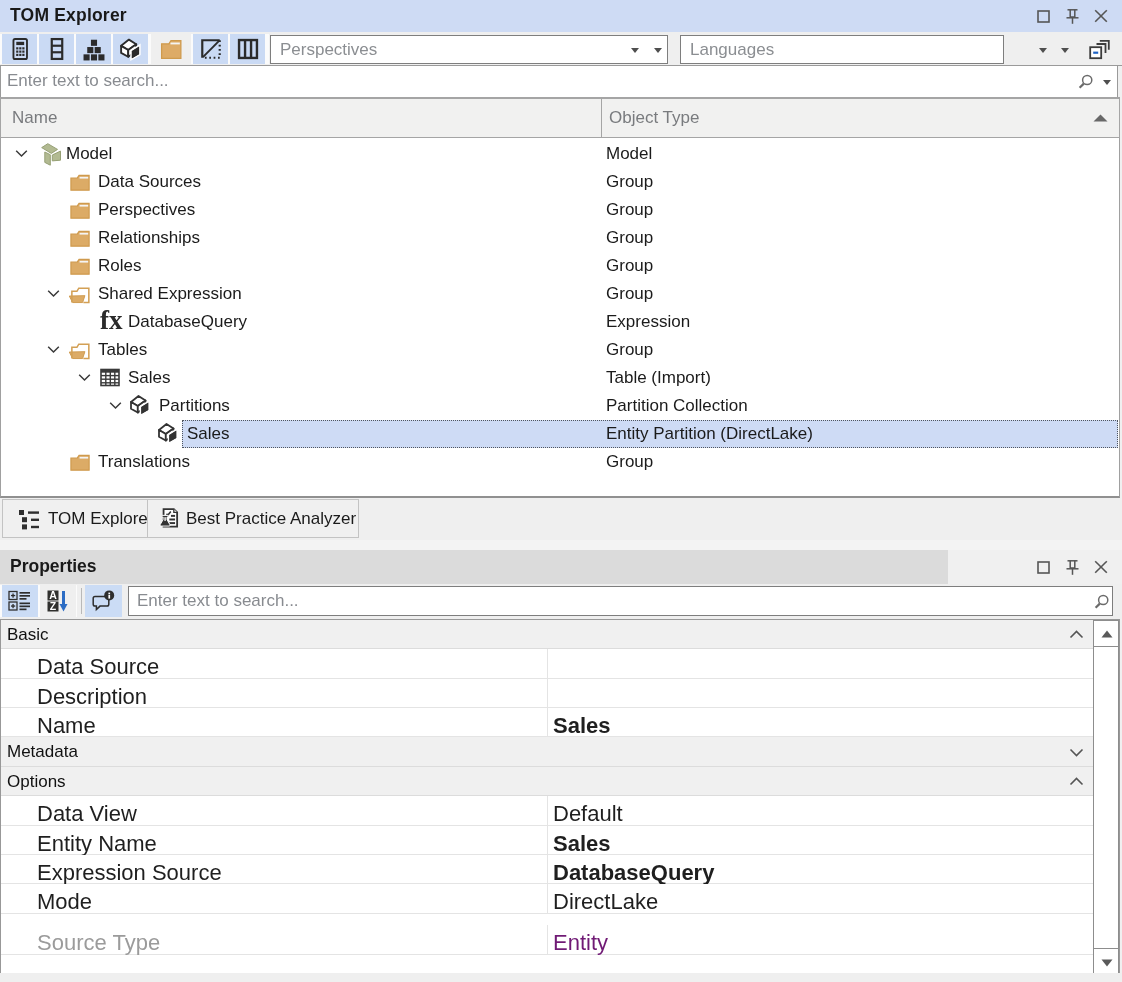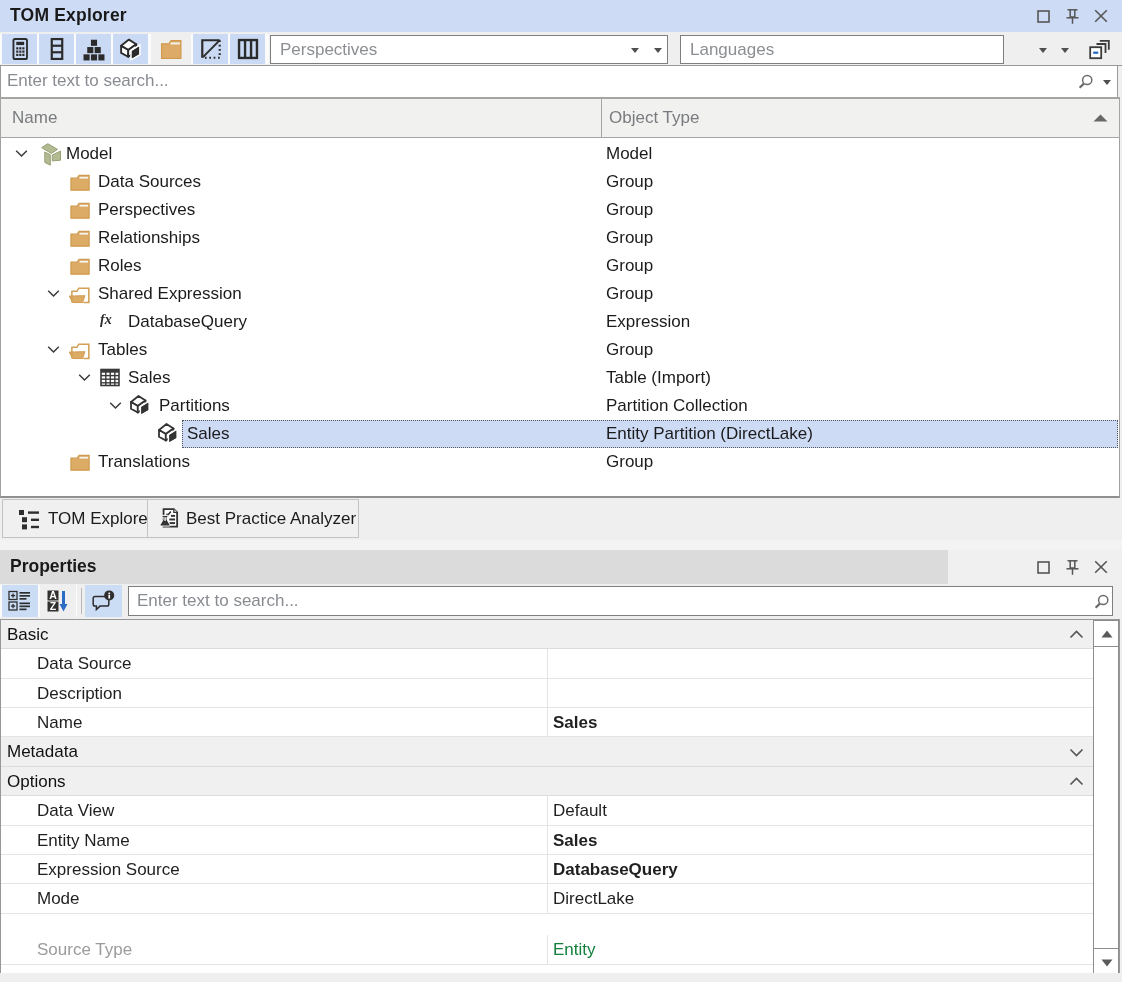--- a/index.html
+++ b/index.html
@@ -33,21 +33,21 @@
 #ptitle{left:0;top:550px;width:948px;height:34px;background:#dbdbdb}
 #ptitle .t{position:absolute;left:10px;top:6px;font-size:17.5px;font-weight:bold;color:#191919}
 #ptoolbar{left:0;top:584px;width:1122px;height:35px;background:#efefef}
 .pbtn{position:absolute;top:1px;width:36px;height:32px;background:#cbdcf5;display:flex;align-items:center;justify-content:center}
 .pbtn.plain{background:#efefef}
 #psearch{position:absolute;left:128px;top:2px;width:985px;height:30px;background:#fff;border:1px solid #7e7e7e}
 #psearch .ph{position:absolute;left:8px;top:4px;font-size:17px;color:#888b90}
 #pgrid{left:0;top:619px;width:1120px;height:355px;background:#fff;border:1px solid #989898}
 .cat{position:absolute;left:0;width:1092px;background:#f0f0f0;font-weight:normal;font-size:17px;color:#111;border-bottom:1px solid #dcdcdc}
 .cat .ct{position:absolute;left:6px;top:5px;}
-.prow{position:absolute;left:0;width:1092px;background:#fff;border-bottom:1px solid #e4e4e4;font-size:17px}
+.prow{position:absolute;left:0;width:1092px;background:#fff;border-bottom:1px solid #e4e4e4;font-size:22px}
 .prow .lbl{position:absolute;left:36px;top:5px;color:#1f1f1f}
 .prow .val{position:absolute;left:552px;top:5px;color:#1f1f1f}
 .prow .vline{position:absolute;left:546px;top:0;bottom:0;width:1px;background:#e4e4e4}
 #bottomstrip{left:0;top:973px;width:1122px;height:9px;background:#efefef}
 </style>
 </head>
 <body>
 
 <div class="abs" id="titlebar">
   <span class="t">TOM Explorer</span>
@@ -226,21 +226,21 @@
         <path d="M1.2 1.8 L6.5 7 L11.8 1.8" fill="none" stroke="#3a3a3a" stroke-width="1.5"></path>
       </svg>
     <svg class="ticon" style="left:68px" width="23" height="23" viewBox="0 0 24 24">
         <polygon points="0.3,13.6 16.6,13.2 14.2,20.4 3.8,20.4" fill="#dcab66" stroke="#cf9a4d" stroke-width="1"></polygon>
         <path d="M3 20.4 L3 8.7 L8.3 8.7 L10.2 5.4 L20.7 5.4 L20.7 20.4 L15 20.4" fill="none" stroke="#d3a055" stroke-width="1.6"></path>
       </svg>
     <span class="nm" style="left:97px">Shared Expression</span>
       <span class="ot">Group</span>
   </div>
   <div class="trow" style="top:170px">
-    <span class="abs" style="left:99px;font-family:'Liberation Serif',serif;font-style:italic;font-weight:bold;font-size:14px;color:#2b2b2b;top:-2px">fx</span>
+    <span class="abs" style="left:99px;font-family:'Liberation Serif',serif;font-weight:bold;font-size:27px;color:#2b2b2b;top:-2px">fx</span>
     <span class="nm" style="left:127px">DatabaseQuery</span>
       <span class="ot">Expression</span>
   </div>
   <div class="trow" style="top:198px">
     <svg class="chev" style="left:46px" width="13" height="9" viewBox="0 0 13 9">
         <path d="M1.2 1.8 L6.5 7 L11.8 1.8" fill="none" stroke="#3a3a3a" stroke-width="1.5"></path>
       </svg>
     <svg class="ticon" style="left:68px" width="23" height="23" viewBox="0 0 24 24">
         <polygon points="0.3,13.6 16.6,13.2 14.2,20.4 3.8,20.4" fill="#dcab66" stroke="#cf9a4d" stroke-width="1"></polygon>
         <path d="M3 20.4 L3 8.7 L8.3 8.7 L10.2 5.4 L20.7 5.4 L20.7 20.4 L15 20.4" fill="none" stroke="#d3a055" stroke-width="1.6"></path>
@@ -450,23 +450,23 @@
   <div class="prow" style="top:235px;height:29px">
       <span class="lbl">Expression Source</span>
       <span class="val" style="font-weight:bold">DatabaseQuery</span>
       <span class="vline"></span>
     </div>
   <div class="prow" style="top:264px;height:30px">
       <span class="lbl">Mode</span>
       <span class="val">DirectLake</span>
       <span class="vline"></span>
     </div>
-  <div class="prow" style="top:315px;height:30px">
+  <div class="prow" style="top:305px;height:30px">
       <span class="lbl" style="color:#9b9b9b">Source Type</span>
-      <span class="val" style="color:#15803d">Entity</span>
+      <span class="val" style="color:#701a75">Entity</span>
       <span class="vline"></span>
     </div>
 
   <div class="abs" style="left:1092px;top:0;width:26px;height:353px;background:#fff;border:1px solid #8d8d8d">
     <div class="abs" style="left:-1px;top:-1px;width:26px;height:27px;background:#fff;border:1px solid #8d8d8d">
       <svg class="abs" style="left:7px;top:9px" width="12" height="8" viewBox="0 0 12 8">
           <polygon points="6,0.5 11.5,7.5 0.5,7.5" fill="#5a5a5a"></polygon>
         </svg>
     </div>
     <div class="abs" style="left:-1px;top:327px;width:26px;height:27px;background:#fff;border:1px solid #8d8d8d">

